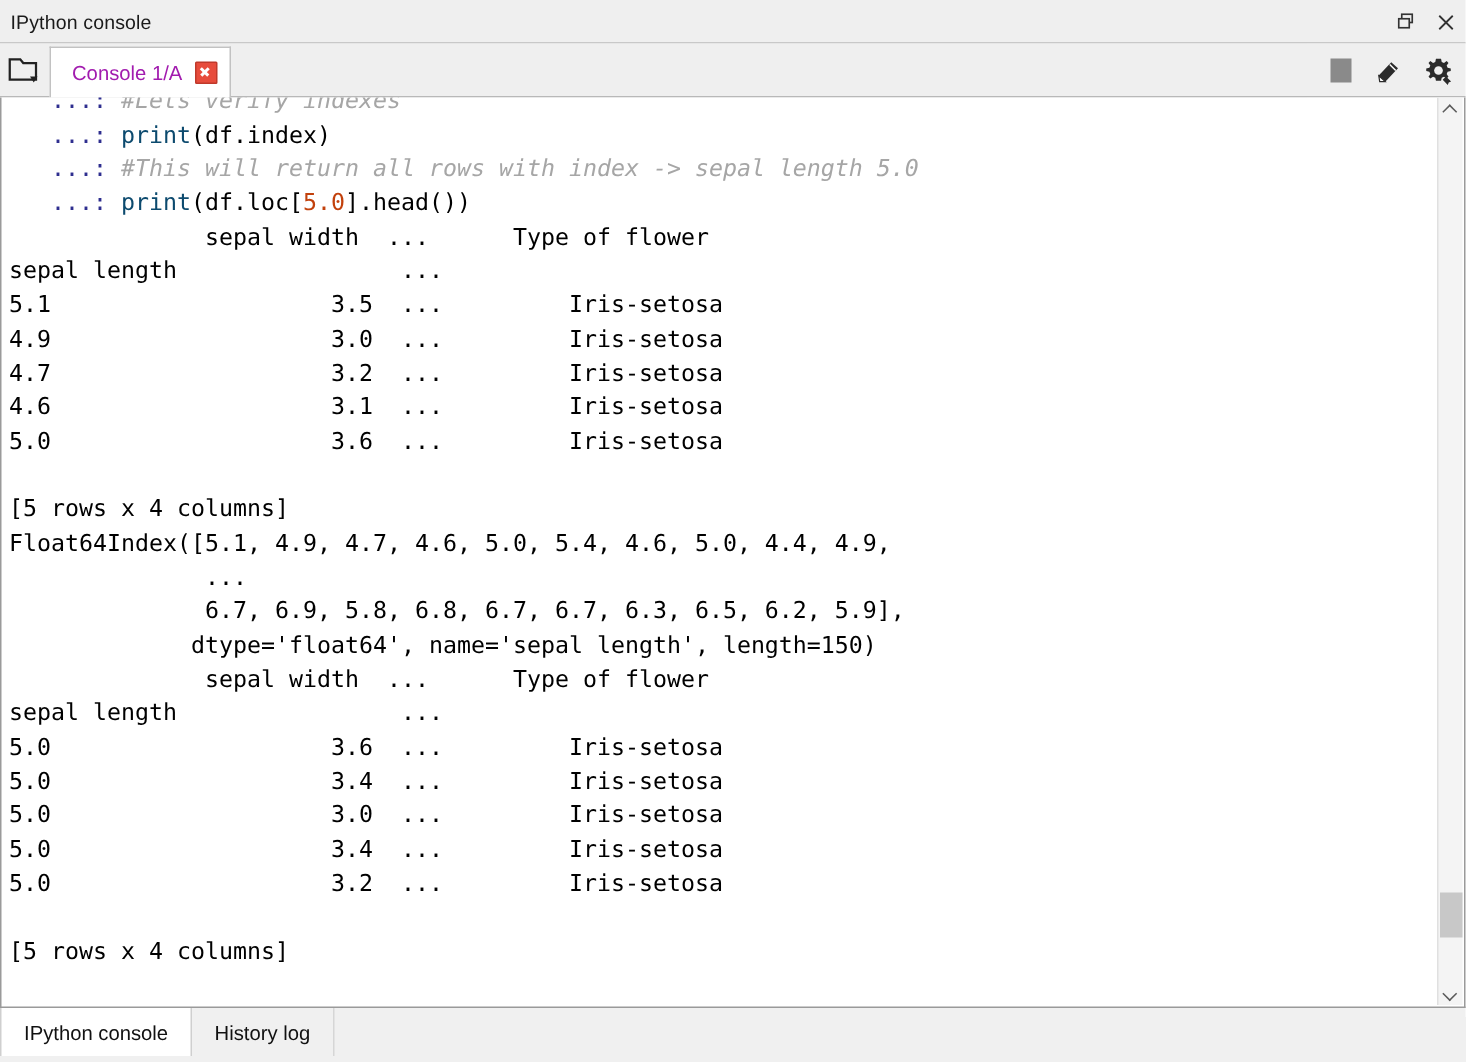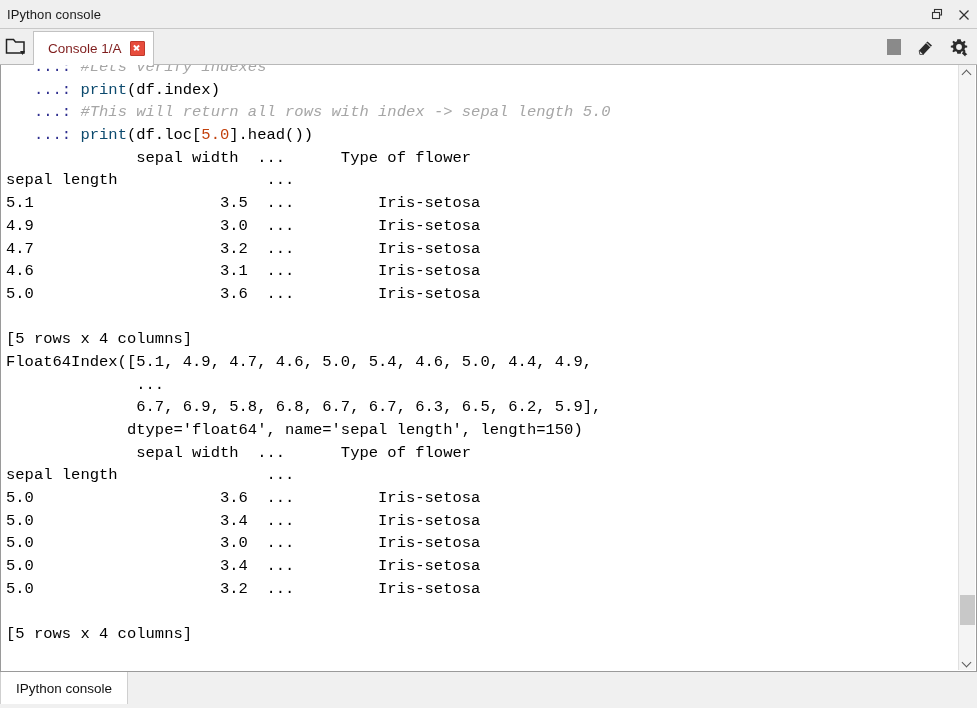--- a/index.html
+++ b/index.html
@@ -86,21 +86,21 @@
     border: 1px solid #c2c2c2;
     border-bottom: none;
     box-sizing: border-box;
     display: flex;
     align-items: center;
     padding: 0 8px 0 14px;
     gap: 8px;
   }
   .console-tab-label {
     font-size: 13.5px;
-    color: #7f1d1d;
+    color: #a21caf;
     white-space: nowrap;
   }
   .tab-close {
     width: 13px;
     height: 13px;
     background: #e74c3c;
     border: 1px solid #c0392b;
     border-radius: 1px;
     position: relative;
     flex: none;
@@ -155,21 +155,21 @@
     left: 5px;
     top: -9px;
     width: 930px;
     font-family: "DejaVu Sans Mono", "Liberation Mono", monospace;
     font-size: 15.5px;
     line-height: 22.7px;
     color: #000000;
     white-space: pre;
     letter-spacing: 0px;
   }
-  .ln { display: block; height: 22.7px; font-family: Liberation Mono, monospace; }
+  .ln { display: block; height: 22.7px; }
   .prompt  { color: #2e2e8f; }
   .kw      { color: #0c4a6e; }
   .num     { color: #c2410c; }
   .comment { color: #a6a6a6; font-style: italic; }
 
   
   .vscroll {
     position: absolute;
     right: 1px;
     top: 0px;
@@ -316,16 +316,19 @@
       <div class="vscroll-arrow down">
         <span class="chev down"></span>
       </div>
     </div>
   </div>
 
   <div class="bottom-tabs" id="bottom-tabs">
       <div class="btab active">
         <span>IPython console</span>
       </div>
+      <div class="btab inactive">
+        <span>History log</span>
+      </div>
       <div class="btab-filler"></div>
     </div>
 
 </div>
 
 </body></html>

